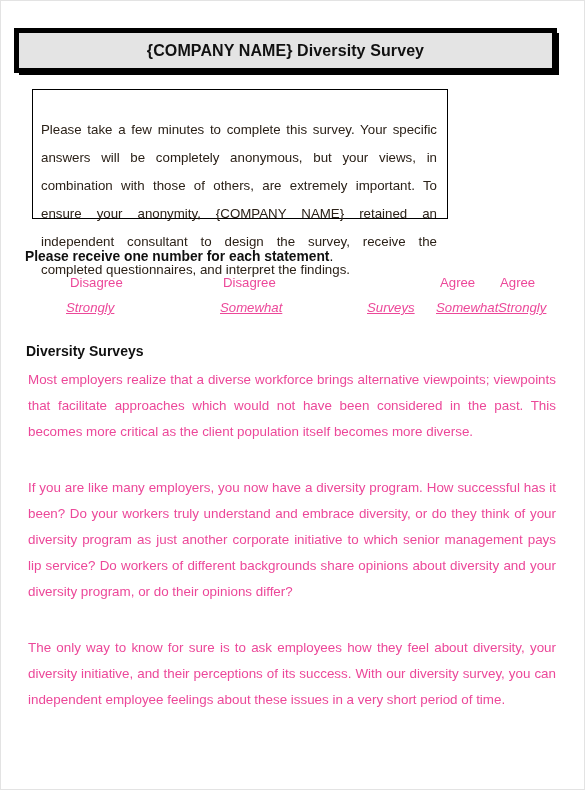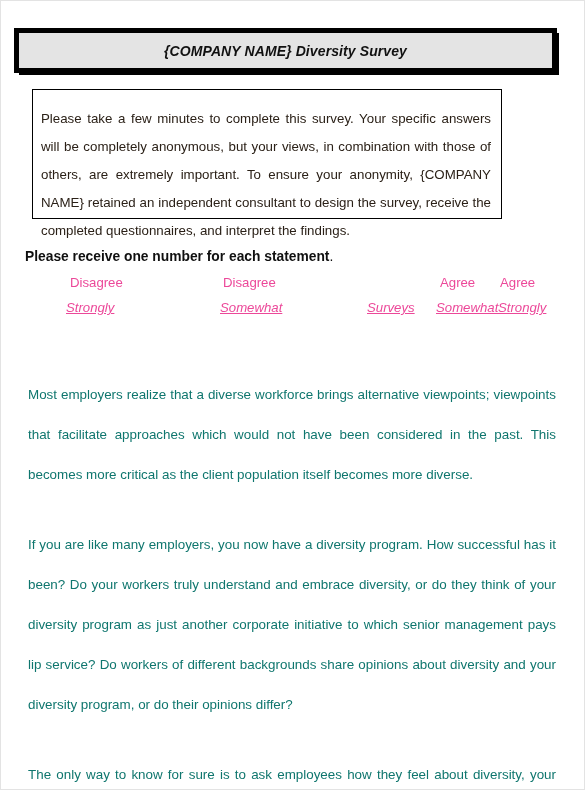--- a/index.html
+++ b/index.html
@@ -46,38 +46,37 @@
     top: 0;
     width: 533px;
     height: 35px;
     background: #e4e4e4;
     border: 5px solid #000000;
     display: flex;
     align-items: center;
     justify-content: center;
   }
   .title-text {
-    font-size: 14px;
+    font-size: 16px;
     font-weight: bold;
-    font-style: italic;
     color: #111111;
     letter-spacing: 0.1px;
     white-space: nowrap;
   }
 
   
   .intro-box {
     position: absolute;
     left: 31px;
     top: 88px;
-    width: 470px;
+    width: 416px;
     height: 130px;
     box-sizing: border-box;
     border: 1.2px solid #000000;
-    padding: 15px 10px 0 8px;
+    padding: 26px 10px 0 8px;
   }
   .intro-text {
     font-size: 13.3px;
     line-height: 28px;
     color: #2b2118;
     text-align: justify;
     text-justify: inter-word;
     margin: 0;
   }
 
@@ -125,25 +124,25 @@
 
   
   .body-col {
     position: absolute;
     left: 27px;
     top: 366px;
     width: 528px;
   }
   .body-par {
     font-size: 13.4px;
-    line-height: 40px;
-    color: #0f766e;
+    line-height: 26px;
+    color: #ec4899;
     text-align: justify;
     text-justify: inter-word;
-    margin: 8px 0 30px 0;
+    margin: 0 0 30px 0;
   }
   .body-par:last-child {
     margin-bottom: 0;
   }
 </style>
 </head>
 <body>
 
 <div class="page">
 
@@ -172,20 +171,21 @@
     <span class="scale-cell" style="left:366px; top:0;"></span>
     <span class="scale-cell underline" style="left:366px; top:25px;">Surveys</span>
 
     <span class="scale-cell" style="left:439px; top:0;">Agree</span>
     <span class="scale-cell underline" style="left:435px; top:25px;">Somewhat</span>
 
     <span class="scale-cell" style="left:499px; top:0;">Agree</span>
     <span class="scale-cell underline" style="left:497px; top:25px;">Strongly</span>
   </div>
 
+  <div class="section-heading">Diversity Surveys</div>
 
   <div class="body-col">
     <p class="body-par">Most employers realize that a diverse workforce brings alternative viewpoints; viewpoints that facilitate approaches which would not have been considered in the past. This becomes more critical as the client population itself becomes more diverse.</p>
     <p class="body-par">If you are like many employers, you now have a diversity program. How successful has it been? Do your workers truly understand and embrace diversity, or do they think of your diversity program as just another corporate initiative to which senior management pays lip service? Do workers of different backgrounds share opinions about diversity and your diversity program, or do their opinions differ?</p>
     <p class="body-par">The only way to know for sure is to ask employees how they feel about diversity, your diversity initiative, and their perceptions of its success. With our diversity survey, you can independent employee feelings about these issues in a very short period of time.</p>
   </div>
 
 </div>
 
 </body></html>

